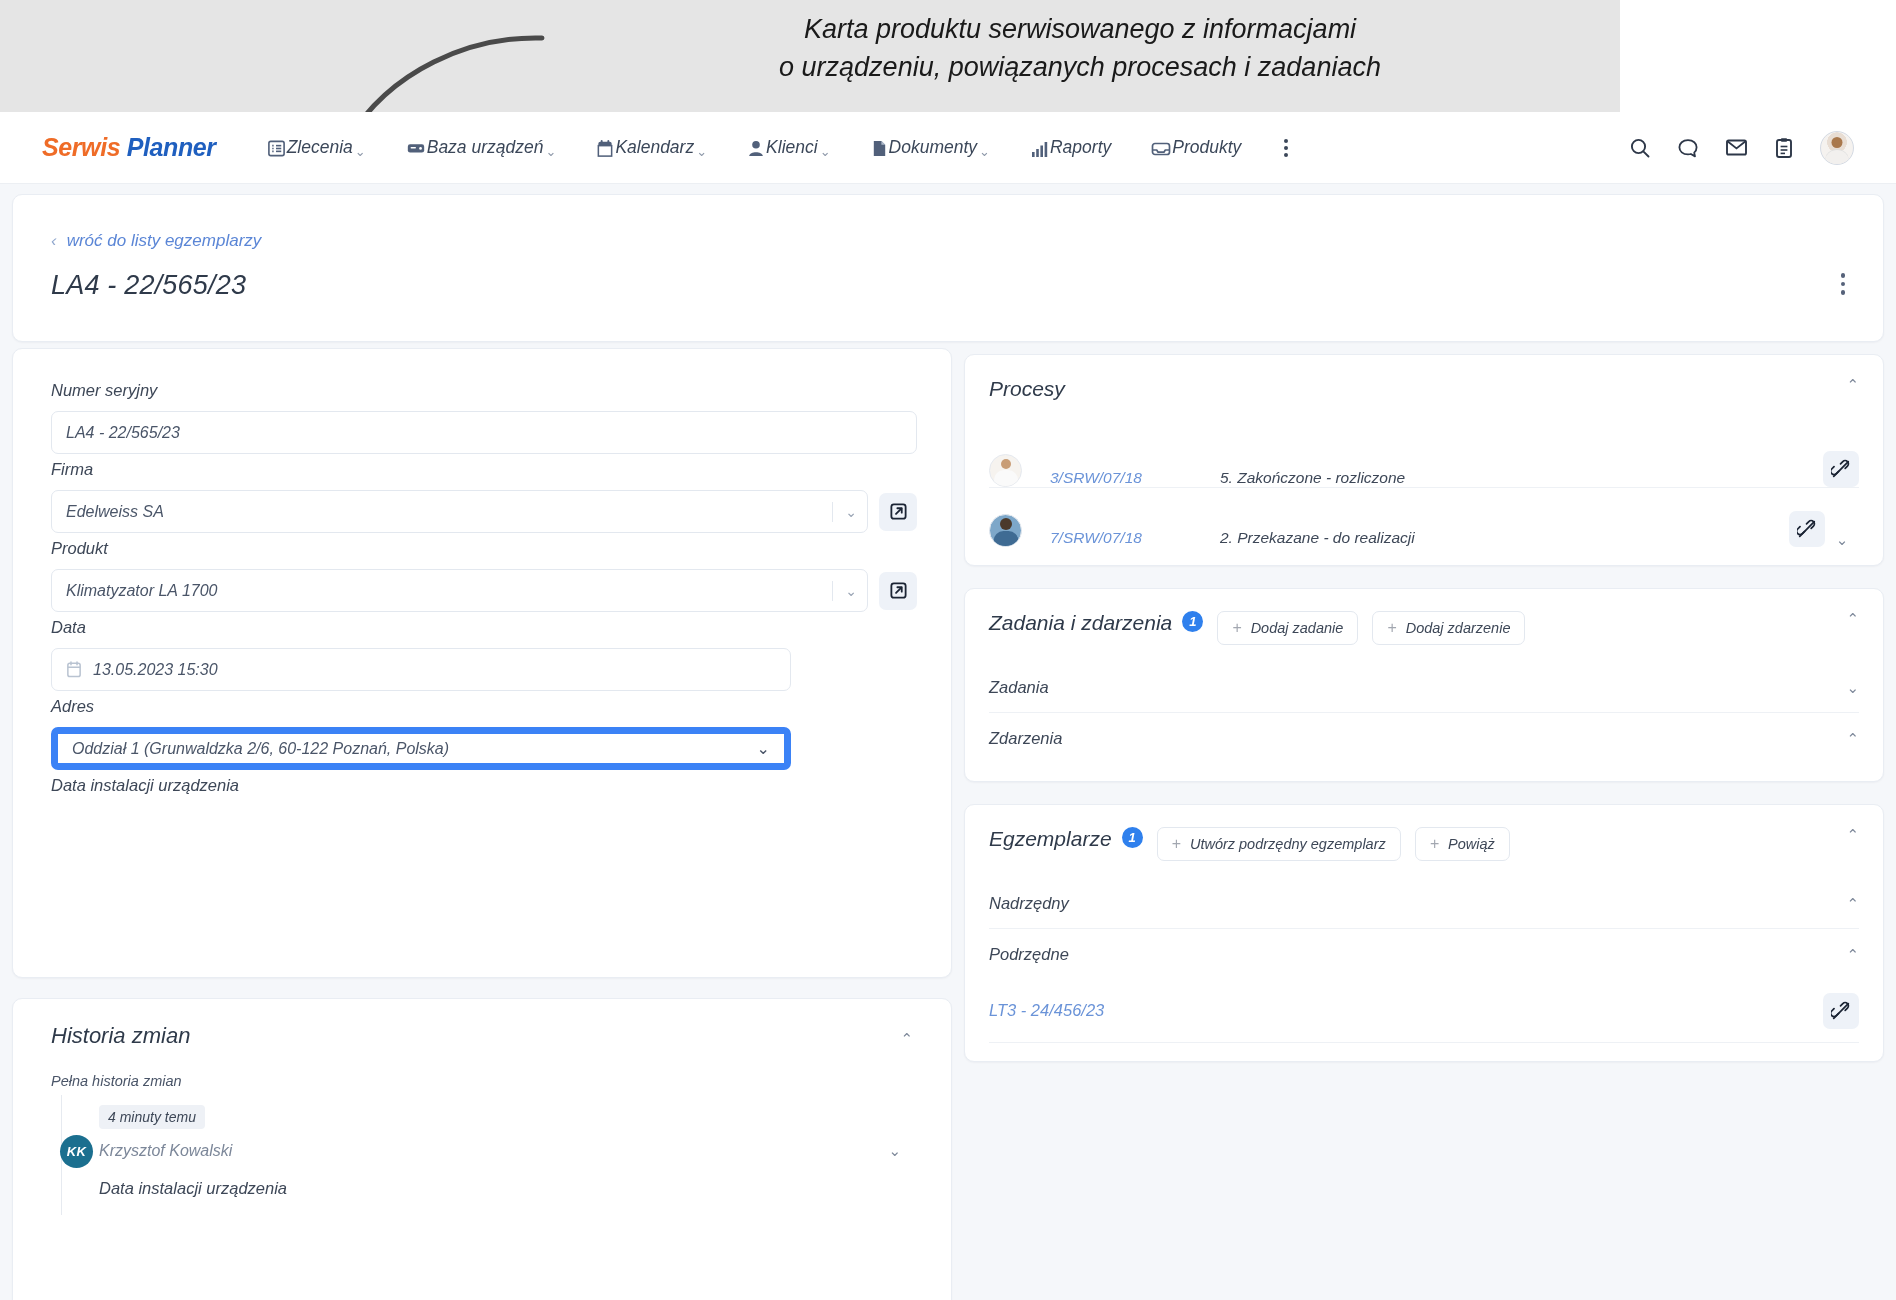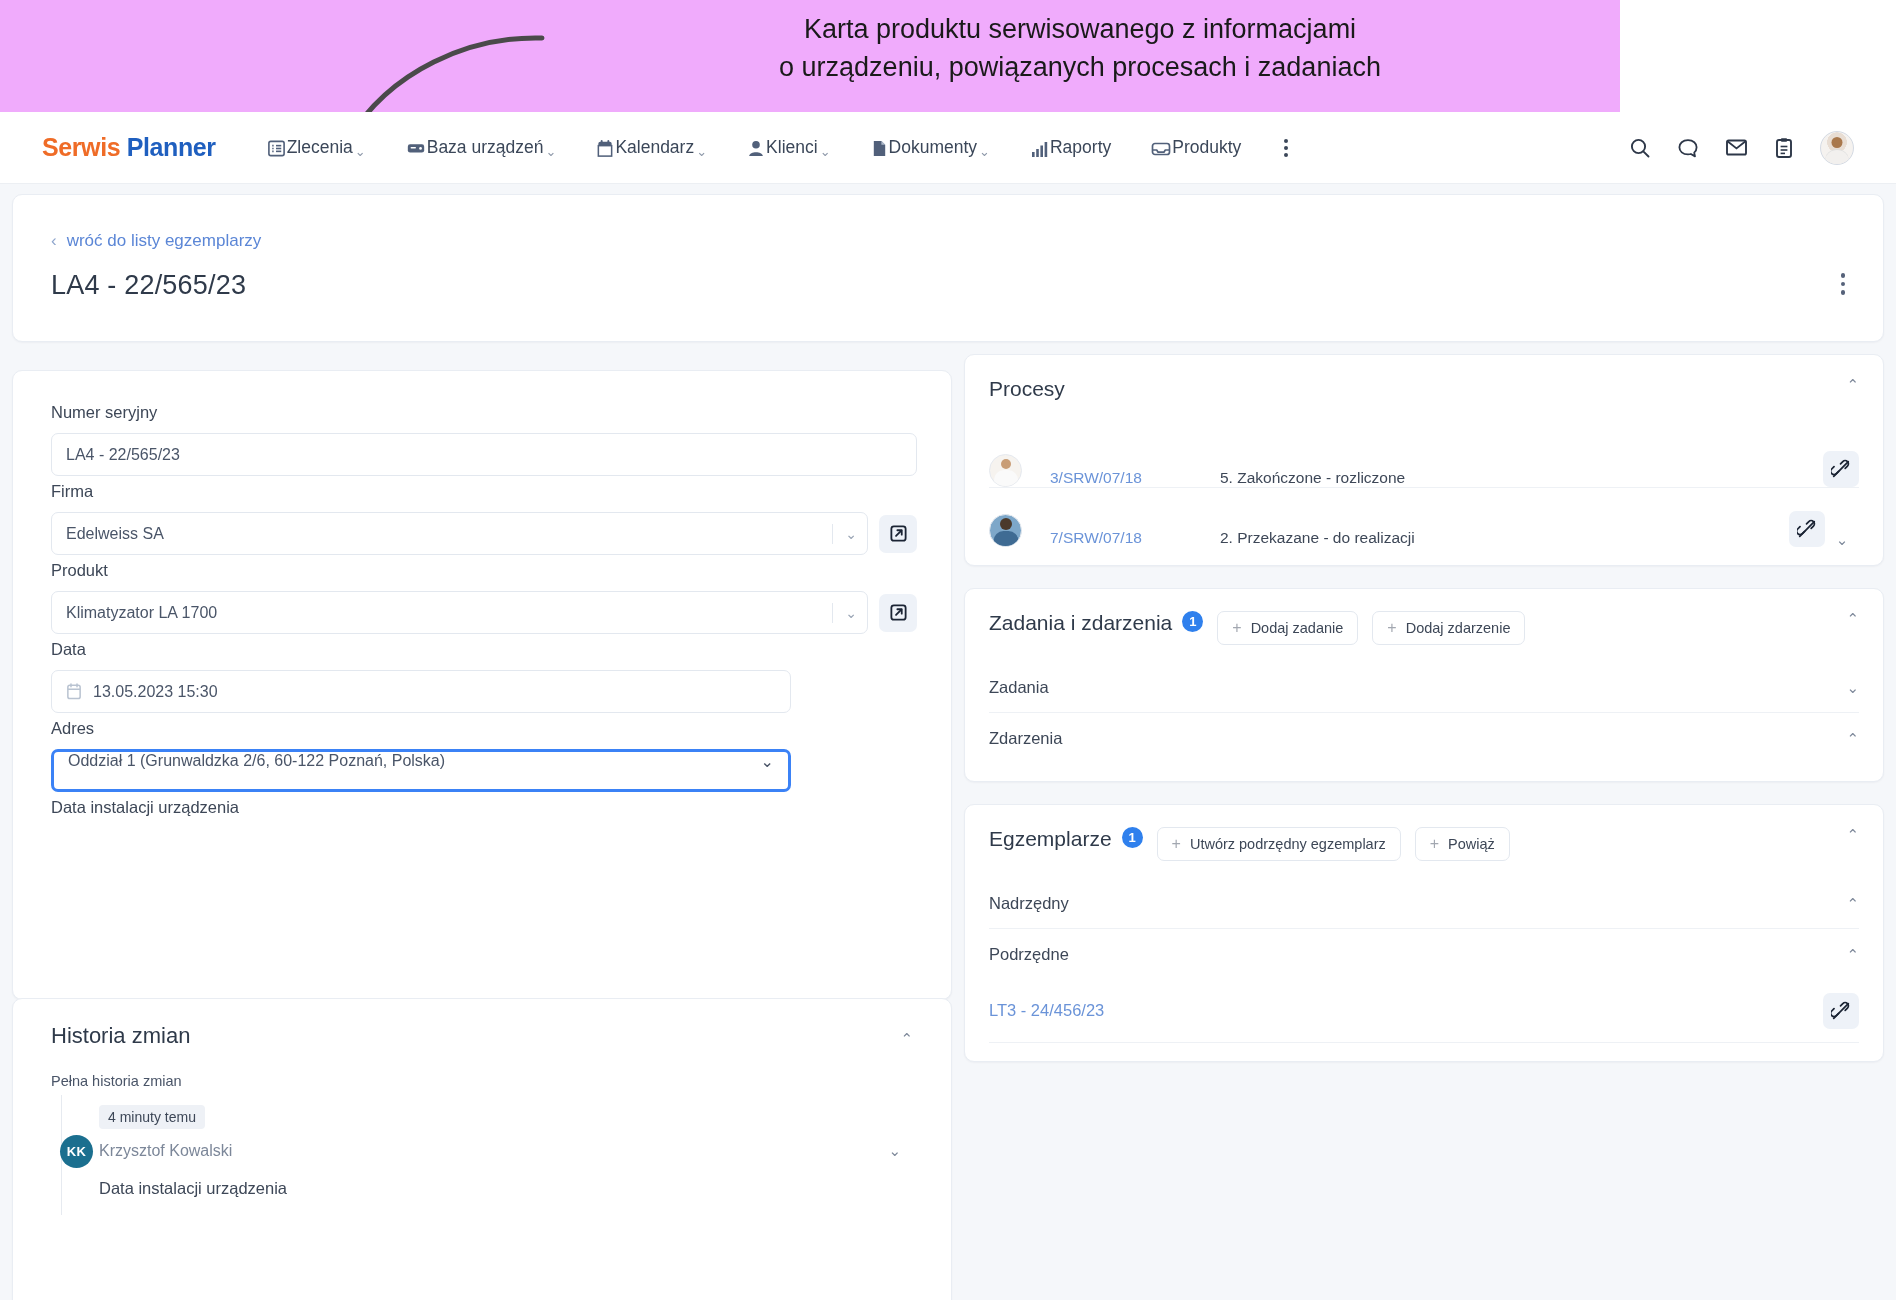--- a/index.html
+++ b/index.html
@@ -3,21 +3,21 @@
 <meta charset="utf-8">
 <title>Serwis Planner</title>
 <style>
   * { box-sizing: border-box; margin: 0; padding: 0; }
   html, body {
     width: 1896px; height: 1300px;
     background: #ffffff;
     font-family: "Liberation Sans", "DejaVu Sans", sans-serif;
     overflow: hidden;
   }
-  .page { position: relative; width: 1620px; height: 1300px; background:#f0abfc; }
+  .page { position: relative; width: 1620px; height: 1300px; background:#e5e5e5;font-style:italic; }
 
   
   .annot {
     position: absolute;
     color: #1a1a1a;
     font-size: 27px;
     line-height: 1.42;
     text-align: center;
     white-space: pre-line;
     font-family: "Liberation Sans", sans-serif;
@@ -77,21 +77,21 @@
   .back-link {
     position:absolute; left:38px; top:36px; display:flex; align-items:center; gap:10px;
     color:#5b86d6; font-size:17px; cursor:pointer;
   }
   .back-link .c { font-size:17px; color:#8fa6cd; }
   .head-title { position:absolute; left:38px; top:75px; font-size:27px; color:#2f3a4a; letter-spacing:.2px; }
   .kebab-head { position:absolute; right:38px; top:78px; display:flex; flex-direction:column; gap:4px; cursor:pointer; }
   .kebab-head i { width:4.5px; height:4.5px; border-radius:50%; background:#56627a; display:block; }
 
   
-  .left-card { position:absolute; left:12px; top:186px; width:940px; height:630px; }
+  .left-card { position:absolute; left:12px; top:164px; width:940px; height:630px; }
   .field { position:absolute; left:38px; width:866px; }
   .flabel { font-size:16.5px; color:#3d4757; margin-bottom:11px; }
   .finput {
     height: 43px; border:1px solid #e3e8ef; border-radius:7px; background:#fff;
     display:flex; align-items:center; padding: 0 14px; font-size:16px; color:#4a5568;
     position:relative;
   }
   .finput .cal { margin-right:11px; display:flex; align-items:center; }
   .select-wrap { display:flex; align-items:center; gap:11px; }
   .fselect {
@@ -99,22 +99,22 @@
     display:flex; align-items:center; padding: 0 10px 0 14px; font-size:16px; color:#4a5568;
   }
   .fselect .val { flex:1; }
   .fselect .sep { width:1px; height:20px; background:#e3e8ef; margin-right:12px; }
   .fselect .cv { color:#9aa5b5; font-size:14px; }
   .ext-btn {
     width:38px; height:38px; border-radius:7px; background:#eef2f8;
     display:flex; align-items:center; justify-content:center; cursor:pointer; flex:none;
   }
   .fselect-full {
-    height:43px; border:3px solid #3b82f6; border-radius:7px; background:#fff;
-    display:flex; padding: 0 14px; font-size:16px; color:#4a5568;
+    height:43px; border:7px solid #3b82f6; border-radius:7px; background:#fff;
+    display:flex; align-items:center; padding: 0 14px; font-size:16px; color:#4a5568;
   }
   .fselect-full .val { flex:1; }
 
   
   .hist-card { position:absolute; left:12px; top:814px; width:940px; height:330px; overflow:hidden; }
   .hist-title { position:absolute; left:38px; top:24px; font-size:22px; color:#2f3a4a; }
   .hist-chev { position:absolute; right:38px; top:32px; color:#7b8698; }
   .hist-sub { position:absolute; left:38px; top:74px; font-size:14.5px; color:#4a5568; }
   .hist-entry { position:absolute; left:38px; top:106px; width:866px; }
   .hist-rail { position:absolute; left:48px; top:96px; width:1px; height:120px; background:#e6eaf0; }

